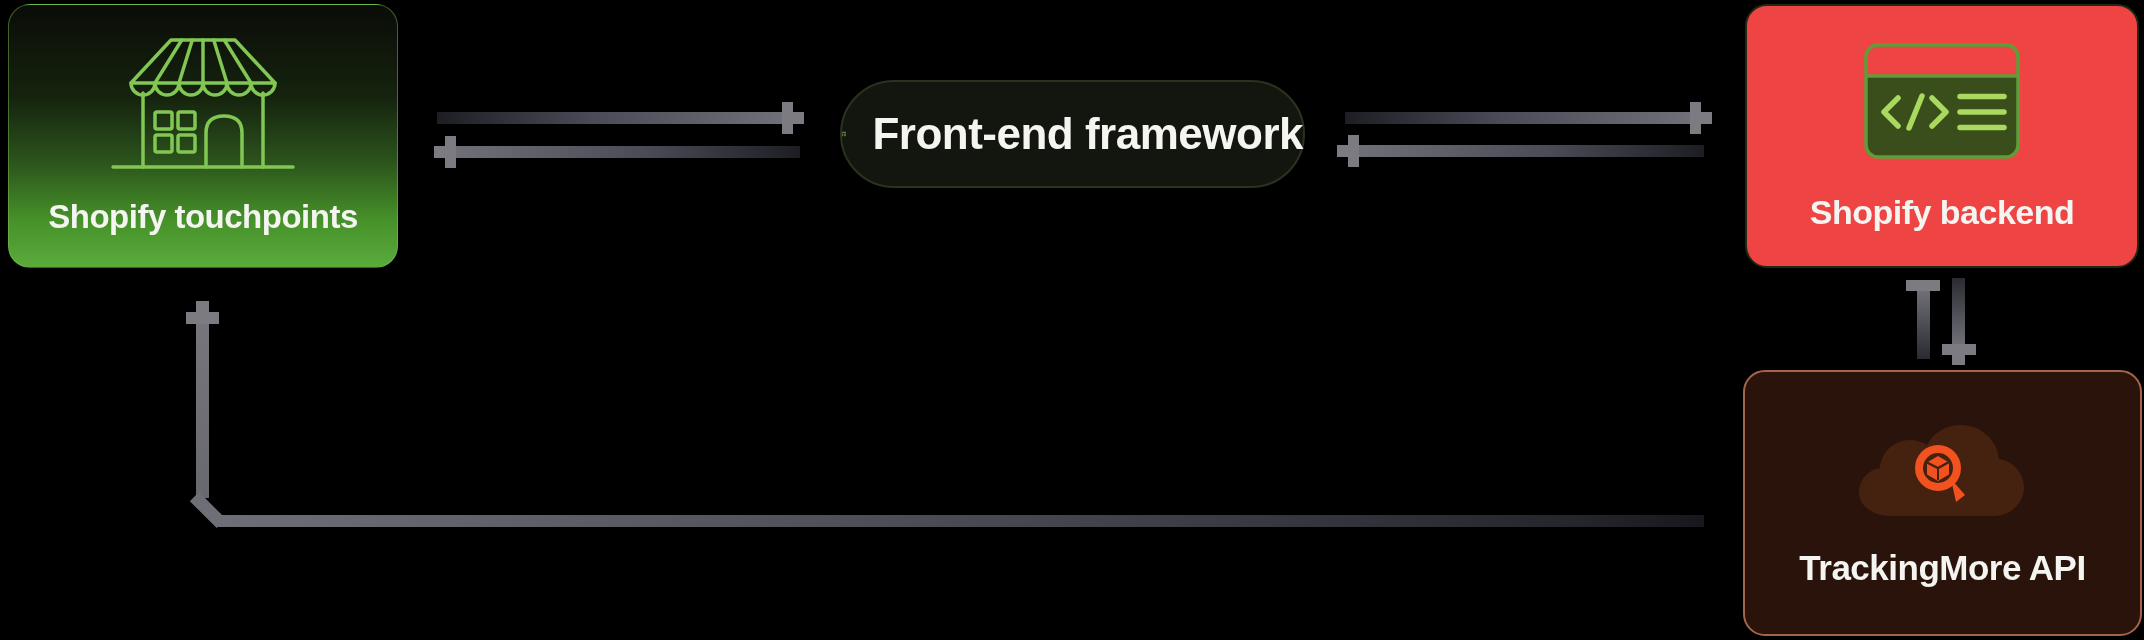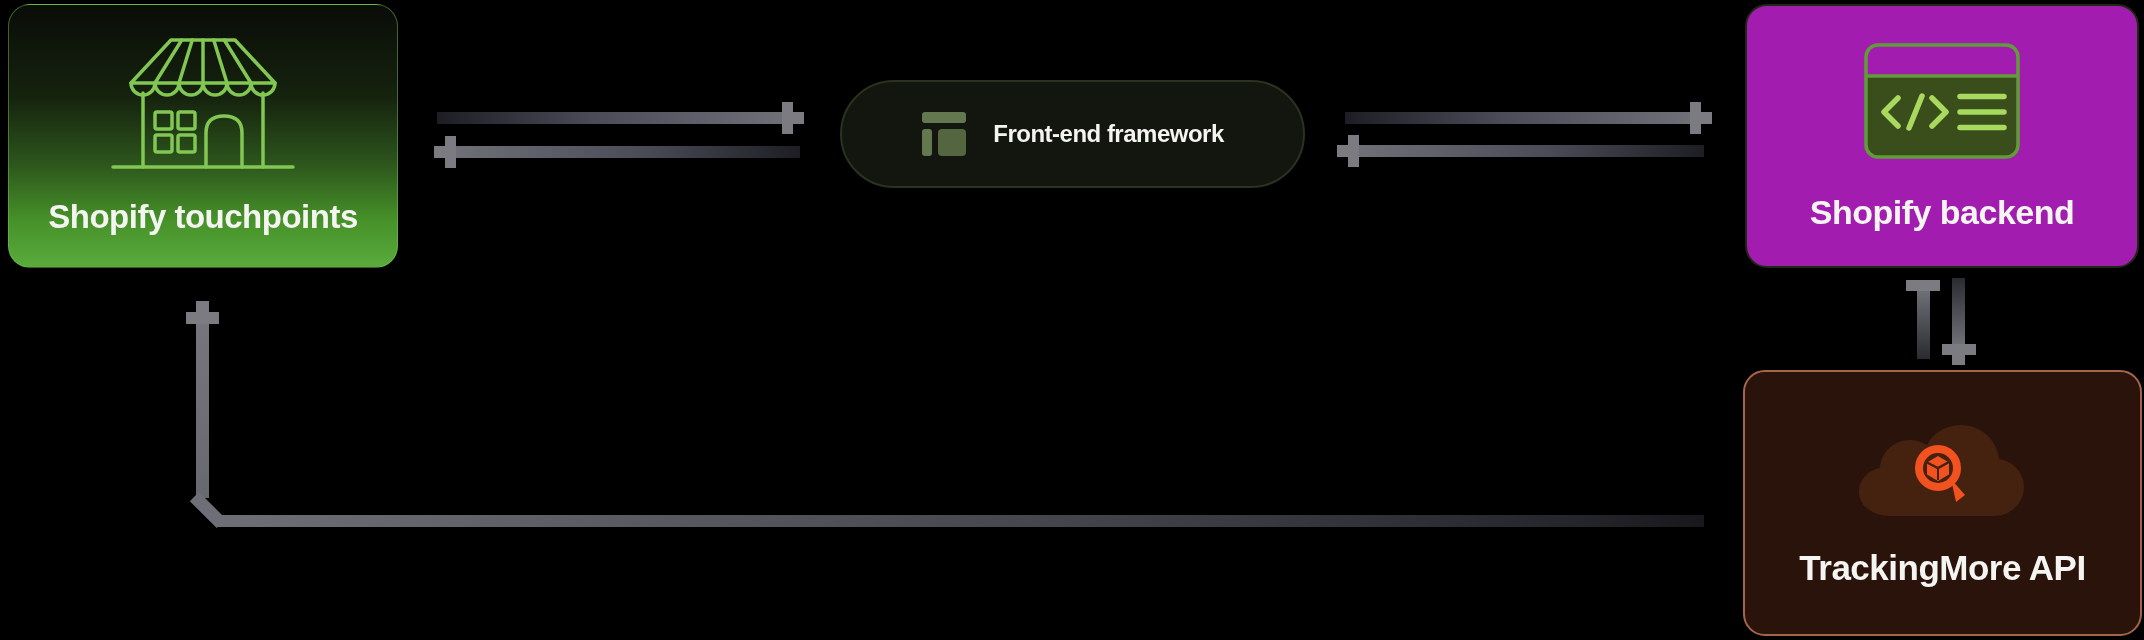--- a/index.html
+++ b/index.html
@@ -18,26 +18,26 @@
   }
   #node-customer .node-label{font-size:33px;}
 
   
   #pill-frontend{
     left:840px;top:80px;width:465px;height:108px;border-radius:54px;
     background:#13160e;border:2px solid #2a3220;
     display:flex;flex-direction:row;align-items:center;justify-content:center;gap:26px;
     position:absolute;box-sizing:border-box;
   }
-  #pill-frontend .node-label{font-size:24px;}
+  #pill-frontend .node-label{font-size:44px;}
 
   
   #node-shopify{
     left:1745px;top:4px;width:394px;height:264px;border-radius:22px;gap:32px;
-    background:#a21caf;border:2px solid #1f2913;
+    background:#ef4444;border:2px solid #1f2913;
   }
   #node-shopify .node-label{font-size:34px;}
 
   
   #node-tracking{
     left:1743px;top:370px;width:399px;height:266px;border-radius:22px;gap:30px;
     background:#2a130b;border:2.5px solid #a5654c;
   }
   #node-tracking .node-label{font-size:35px;}
   .cloud-wrap{position:relative;width:184px;height:100px;}

